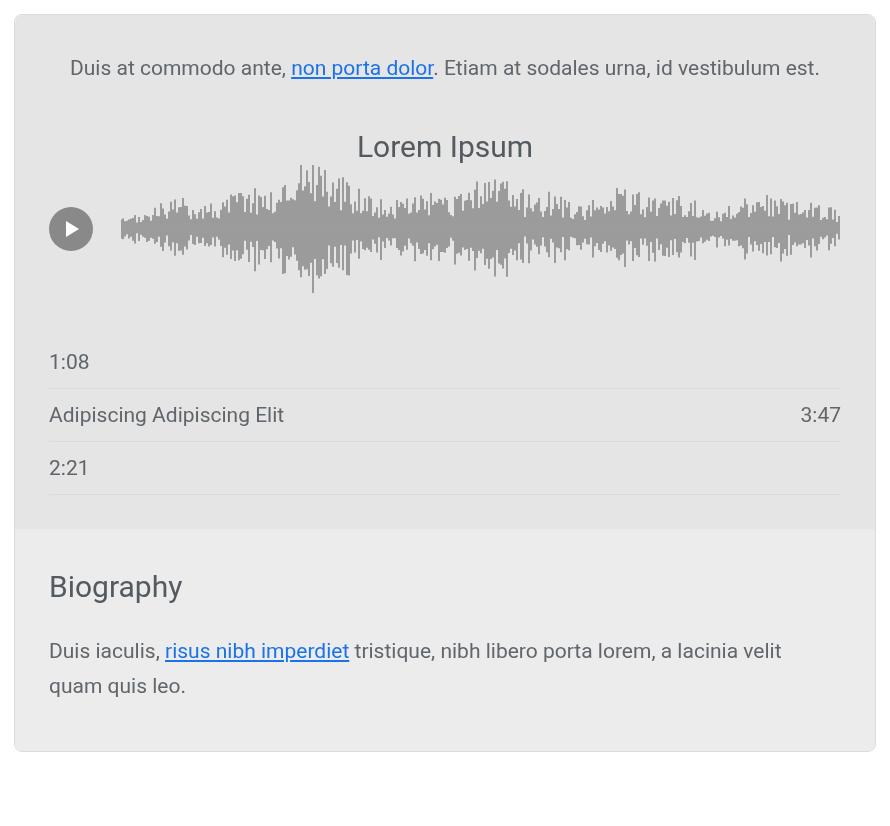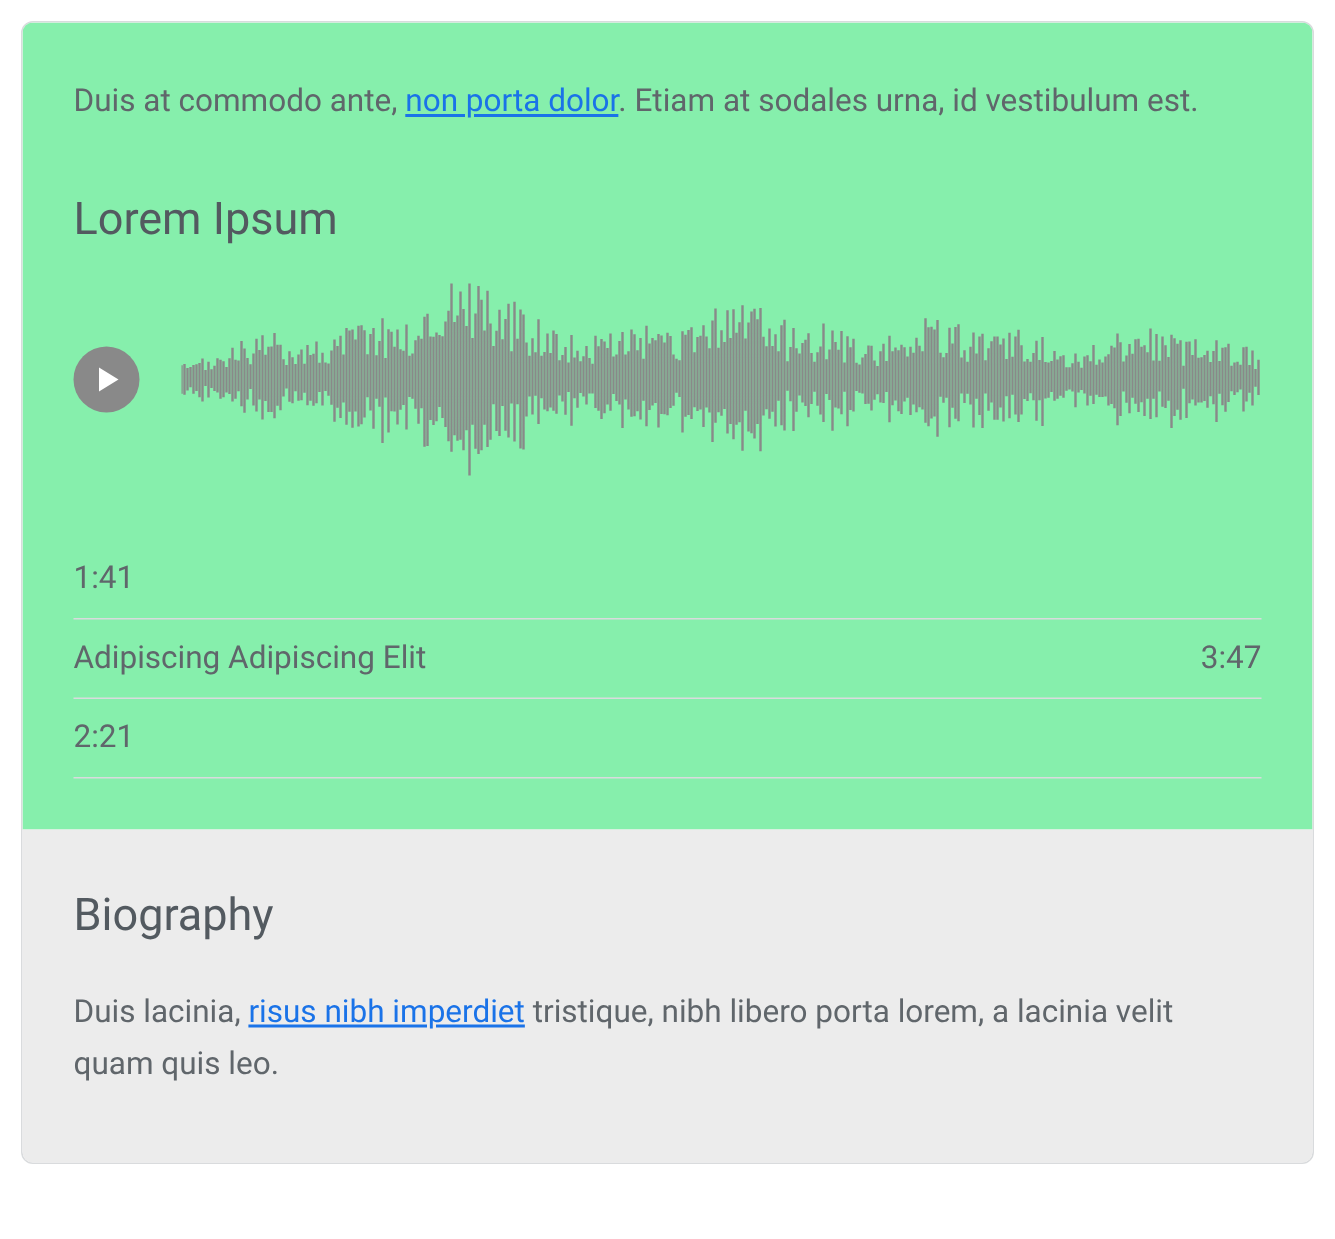--- a/index.html
+++ b/index.html
@@ -10,37 +10,37 @@
     height: 826px;
     padding: 14px;
   }
   .card {
     border: 1px solid #d9dbdd;
     border-radius: 8px;
     overflow: hidden;
   }
   .upper {
     padding: 36px 34px 34px 34px;
-    background: #86efac;
+    background: #e5e5e5;
+    text-align: center;
   }
   .intro {
     font-size: 21px;
     line-height: 1.7;
     color: #60666b;
     margin-bottom: 42px;
   }
   .intro a, .bio-text a {
     color: #1a73e8;
     text-decoration: underline;
   }
   .section-title {
     font-size: 30px;
     font-weight: 400;
     color: #535a60;
-    margin-bottom: 24px;
   }
   .player {
     display: flex;
     align-items: center;
     gap: 28px;
     margin-bottom: 42px;
   }
   .play-btn {
     flex: 0 0 auto;
     width: 44px;
@@ -110,33 +110,33 @@
       </div>
       <div class="waveform">
         <svg id="wave-svg" viewBox="0 0 720 130" preserveAspectRatio="none">
             <path d="M0.0 55.5 L0.0 74.5 M2.0 54.6 L2.0 75.2 M4.0 57.3 L4.0 72.4 M6.0 56.7 L6.0 70.2 M8.0 55.4 L8.0 74.5 M10.0 54.8 L10.0 72.7 M12.0 54.0 L12.0 76.8 M14.0 51.0 L14.0 79.6 M16.0 58.6 L16.0 69.3 M18.0 53.1 L18.0 77.0 M20.0 58.1 L20.0 70.7 M22.0 55.9 L22.0 72.7 M24.0 50.9 L24.0 73.7 M26.0 51.9 L26.0 77.9 M28.0 52.8 L28.0 76.8 M30.0 56.7 L30.0 73.7 M32.0 50.9 L32.0 74.7 M34.0 43.8 L34.0 79.7 M36.0 51.9 L36.0 77.9 M38.0 52.3 L38.0 72.8 M40.0 39.3 L40.0 82.8 M42.0 44.4 L42.0 87.1 M44.0 50.6 L44.0 78.4 M46.0 54.8 L46.0 71.4 M48.0 47.6 L48.0 82.3 M50.0 37.8 L50.0 86.4 M52.0 45.4 L52.0 78.3 M54.0 35.5 L54.0 91.7 M56.0 48.5 L56.0 79.3 M58.0 43.2 L58.0 86.7 M60.0 43.0 L60.0 86.6 M62.0 34.0 L62.0 90.8 M64.0 41.8 L64.0 82.5 M66.0 41.9 L66.0 85.5 M68.0 51.5 L68.0 76.4 M70.0 55.3 L70.0 71.0 M72.0 46.1 L72.0 79.9 M74.0 50.2 L74.0 80.9 M76.0 54.7 L76.0 72.8 M78.0 48.3 L78.0 79.2 M80.0 45.0 L80.0 78.9 M82.0 54.5 L82.0 73.8 M84.0 42.0 L84.0 82.1 M86.0 48.6 L86.0 79.2 M88.0 47.9 L88.0 82.5 M90.0 39.6 L90.0 80.9 M92.0 53.8 L92.0 73.4 M94.0 47.2 L94.0 82.4 M96.0 53.6 L96.0 72.7 M98.0 54.4 L98.0 75.8 M100.0 45.7 L100.0 81.9 M102.0 38.3 L102.0 93.2 M104.0 42.6 L104.0 83.8 M106.0 35.8 L106.0 90.7 M108.0 48.4 L108.0 80.4 M110.0 30.6 L110.0 95.1 M112.0 32.3 L112.0 86.5 M114.0 31.6 L114.0 97.1 M116.0 38.3 L116.0 86.3 M118.0 29.1 L118.0 96.3 M120.0 28.9 L120.0 94.8 M122.0 32.2 L122.0 90.3 M124.0 48.1 L124.0 76.8 M126.0 34.7 L126.0 85.7 M128.0 30.7 L128.0 97.9 M130.0 48.8 L130.0 77.8 M132.0 39.3 L132.0 83.1 M134.0 24.2 L134.0 107.3 M136.0 50.6 L136.0 77.0 M138.0 31.5 L138.0 100.4 M140.0 33.1 L140.0 86.1 M142.0 43.1 L142.0 86.3 M144.0 31.7 L144.0 95.0 M146.0 44.9 L146.0 85.2 M148.0 45.9 L148.0 82.0 M150.0 28.3 L150.0 98.3 M152.0 49.2 L152.0 76.6 M154.0 47.7 L154.0 77.9 M156.0 38.8 L156.0 84.5 M158.0 35.8 L158.0 94.5 M160.0 37.9 L160.0 84.2 M162.0 23.2 L162.0 109.9 M164.0 21.1 L164.0 109.3 M166.0 36.4 L166.0 92.0 M168.0 36.5 L168.0 95.4 M170.0 33.7 L170.0 92.8 M172.0 35.3 L172.0 83.3 M174.0 36.2 L174.0 90.6 M176.0 26.3 L176.0 96.7 M178.0 19.2 L178.0 106.2 M180.0 1.0 L180.0 113.2 M182.0 26.6 L182.0 102.2 M184.0 22.3 L184.0 105.8 M186.0 6.3 L186.0 105.2 M188.0 18.0 L188.0 112.1 M190.0 29.3 L190.0 98.8 M192.0 1.0 L192.0 129.0 M194.0 37.3 L194.0 95.1 M196.0 21.0 L196.0 111.2 M198.0 2.7 L198.0 114.6 M200.0 11.8 L200.0 112.2 M202.0 32.4 L202.0 95.2 M204.0 5.9 L204.0 110.0 M206.0 27.7 L206.0 105.1 M208.0 42.6 L208.0 81.5 M210.0 32.5 L210.0 99.3 M212.0 18.5 L212.0 102.7 M214.0 38.1 L214.0 82.7 M216.0 24.7 L216.0 99.1 M218.0 14.5 L218.0 103.7 M220.0 46.2 L220.0 81.0 M222.0 13.2 L222.0 106.3 M224.0 37.8 L224.0 81.5 M226.0 18.3 L226.0 111.0 M228.0 21.7 L228.0 111.6 M230.0 40.3 L230.0 89.6 M232.0 49.2 L232.0 76.4 M234.0 37.5 L234.0 88.4 M236.0 46.8 L236.0 75.9 M238.0 24.8 L238.0 94.7 M240.0 49.2 L240.0 77.5 M242.0 46.7 L242.0 85.0 M244.0 34.3 L244.0 86.2 M246.0 47.3 L246.0 83.7 M248.0 32.3 L248.0 85.8 M250.0 34.6 L250.0 87.9 M252.0 52.1 L252.0 75.6 M254.0 48.6 L254.0 79.7 M256.0 43.3 L256.0 88.5 M258.0 53.7 L258.0 73.3 M260.0 35.3 L260.0 95.9 M262.0 50.4 L262.0 77.5 M264.0 45.9 L264.0 83.9 M266.0 52.8 L266.0 74.0 M268.0 49.5 L268.0 76.4 M270.0 42.7 L270.0 81.6 M272.0 50.6 L272.0 74.3 M274.0 54.5 L274.0 74.3 M276.0 35.9 L276.0 84.0 M278.0 42.9 L278.0 85.9 M280.0 38.0 L280.0 91.4 M282.0 39.7 L282.0 87.5 M284.0 44.0 L284.0 81.7 M286.0 34.4 L286.0 85.8 M288.0 49.7 L288.0 74.6 M290.0 48.4 L290.0 79.3 M292.0 39.4 L292.0 81.7 M294.0 33.3 L294.0 97.3 M296.0 48.4 L296.0 78.4 M298.0 46.1 L298.0 85.0 M300.0 31.6 L300.0 89.9 M302.0 34.8 L302.0 89.5 M304.0 45.5 L304.0 86.1 M306.0 37.3 L306.0 91.7 M308.0 51.2 L308.0 79.2 M310.0 29.1 L310.0 96.2 M312.0 41.0 L312.0 85.3 M314.0 37.4 L314.0 82.4 M316.0 38.9 L316.0 80.7 M318.0 34.7 L318.0 97.0 M320.0 35.7 L320.0 88.0 M322.0 40.4 L322.0 88.1 M324.0 33.8 L324.0 88.8 M326.0 36.0 L326.0 84.0 M328.0 48.3 L328.0 82.5 M330.0 51.1 L330.0 73.8 M332.0 52.2 L332.0 76.7 M334.0 32.8 L334.0 100.4 M336.0 35.1 L336.0 89.8 M338.0 32.0 L338.0 88.7 M340.0 30.1 L340.0 91.4 M342.0 46.8 L342.0 83.5 M344.0 36.7 L344.0 86.0 M346.0 35.9 L346.0 85.0 M348.0 28.8 L348.0 96.7 M350.0 36.3 L350.0 83.7 M352.0 44.2 L352.0 87.0 M354.0 25.7 L354.0 106.6 M356.0 17.6 L356.0 93.9 M358.0 43.9 L358.0 86.8 M360.0 32.2 L360.0 89.2 M362.0 40.0 L362.0 84.7 M364.0 18.9 L364.0 101.0 M366.0 37.4 L366.0 94.7 M368.0 18.1 L368.0 104.8 M370.0 33.9 L370.0 95.1 M372.0 26.8 L372.0 93.5 M374.0 15.5 L374.0 112.5 M376.0 37.7 L376.0 85.9 M378.0 27.0 L378.0 99.6 M380.0 19.6 L380.0 100.8 M382.0 17.8 L382.0 104.4 M384.0 24.8 L384.0 94.6 M386.0 17.3 L386.0 112.8 M388.0 36.5 L388.0 89.0 M390.0 42.8 L390.0 84.8 M392.0 31.0 L392.0 91.1 M394.0 42.6 L394.0 86.5 M396.0 34.9 L396.0 96.3 M398.0 46.1 L398.0 79.2 M400.0 28.9 L400.0 95.5 M402.0 25.2 L402.0 99.0 M404.0 52.9 L404.0 72.5 M406.0 43.4 L406.0 79.5 M408.0 30.6 L408.0 99.3 M410.0 44.2 L410.0 86.5 M412.0 47.6 L412.0 75.6 M414.0 40.6 L414.0 80.4 M416.0 38.5 L416.0 82.7 M418.0 34.1 L418.0 90.2 M420.0 47.4 L420.0 81.4 M422.0 53.1 L422.0 73.2 M424.0 46.9 L424.0 82.5 M426.0 43.0 L426.0 88.3 M428.0 27.7 L428.0 93.3 M430.0 51.5 L430.0 74.7 M432.0 45.0 L432.0 78.6 M434.0 32.4 L434.0 99.1 M436.0 40.0 L436.0 83.6 M438.0 45.1 L438.0 84.3 M440.0 32.7 L440.0 88.2 M442.0 53.6 L442.0 73.1 M444.0 36.1 L444.0 96.2 M446.0 43.5 L446.0 85.3 M448.0 37.9 L448.0 86.3 M450.0 53.8 L450.0 72.7 M452.0 55.0 L452.0 73.8 M454.0 50.3 L454.0 74.3 M456.0 48.0 L456.0 81.3 M458.0 42.3 L458.0 81.1 M460.0 42.5 L460.0 85.7 M462.0 52.3 L462.0 78.5 M464.0 56.0 L464.0 74.8 M466.0 46.2 L466.0 80.3 M468.0 41.2 L468.0 80.6 M470.0 52.6 L470.0 73.4 M472.0 35.9 L472.0 93.5 M474.0 46.2 L474.0 82.2 M476.0 43.6 L476.0 79.0 M478.0 45.5 L478.0 86.1 M480.0 41.9 L480.0 88.0 M482.0 43.5 L482.0 79.7 M484.0 49.6 L484.0 77.2 M486.0 43.1 L486.0 88.6 M488.0 47.2 L488.0 81.6 M490.0 37.1 L490.0 86.8 M492.0 42.5 L492.0 83.5 M494.0 46.2 L494.0 85.0 M496.0 24.1 L496.0 93.8 M498.0 30.1 L498.0 96.2 M500.0 29.9 L500.0 91.0 M502.0 31.7 L502.0 89.6 M504.0 25.4 L504.0 103.1 M506.0 47.1 L506.0 76.5 M508.0 50.2 L508.0 80.5 M510.0 47.4 L510.0 77.2 M512.0 30.5 L512.0 96.9 M514.0 41.0 L514.0 83.9 M516.0 30.0 L516.0 91.2 M518.0 28.2 L518.0 92.9 M520.0 50.3 L520.0 74.4 M522.0 45.5 L522.0 80.7 M524.0 53.2 L524.0 74.5 M526.0 43.1 L526.0 81.7 M528.0 33.6 L528.0 97.0 M530.0 47.7 L530.0 77.9 M532.0 36.4 L532.0 88.7 M534.0 34.5 L534.0 97.4 M536.0 52.1 L536.0 74.4 M538.0 44.1 L538.0 85.9 M540.0 39.5 L540.0 80.3 M542.0 36.4 L542.0 91.8 M544.0 36.4 L544.0 91.9 M546.0 41.7 L546.0 83.7 M548.0 37.7 L548.0 93.0 M550.0 51.4 L550.0 76.2 M552.0 33.9 L552.0 90.9 M554.0 49.9 L554.0 75.1 M556.0 36.3 L556.0 88.3 M558.0 31.9 L558.0 93.4 M560.0 42.1 L560.0 88.4 M562.0 53.0 L562.0 78.0 M564.0 51.3 L564.0 79.3 M566.0 53.1 L566.0 74.1 M568.0 47.3 L568.0 78.8 M570.0 39.1 L570.0 92.5 M572.0 52.0 L572.0 78.8 M574.0 36.6 L574.0 96.0 M576.0 53.3 L576.0 77.6 M578.0 53.7 L578.0 77.1 M580.0 52.6 L580.0 73.4 M582.0 46.0 L582.0 79.2 M584.0 51.7 L584.0 77.8 M586.0 49.5 L586.0 75.8 M588.0 48.8 L588.0 77.1 M590.0 56.8 L590.0 72.5 M592.0 56.8 L592.0 71.7 M594.0 54.2 L594.0 73.0 M596.0 47.7 L596.0 83.5 M598.0 53.2 L598.0 73.6 M600.0 57.2 L600.0 72.0 M602.0 49.7 L602.0 74.4 M604.0 48.8 L604.0 82.3 M606.0 52.9 L606.0 75.8 M608.0 42.0 L608.0 81.4 M610.0 55.1 L610.0 75.1 M612.0 51.6 L612.0 76.7 M614.0 53.6 L614.0 76.7 M616.0 49.7 L616.0 76.3 M618.0 48.1 L618.0 82.3 M620.0 42.5 L620.0 81.4 M622.0 43.7 L622.0 84.2 M624.0 34.4 L624.0 95.5 M626.0 40.2 L626.0 89.4 M628.0 53.0 L628.0 73.0 M630.0 49.0 L630.0 80.5 M632.0 41.3 L632.0 87.5 M634.0 47.8 L634.0 77.2 M636.0 38.2 L636.0 81.1 M638.0 37.9 L638.0 86.7 M640.0 43.1 L640.0 80.1 M642.0 42.1 L642.0 89.3 M644.0 46.8 L644.0 77.9 M646.0 31.0 L646.0 91.4 M648.0 52.3 L648.0 77.9 M650.0 34.6 L650.0 90.2 M652.0 52.5 L652.0 73.0 M654.0 36.4 L654.0 83.2 M656.0 42.2 L656.0 84.0 M658.0 50.0 L658.0 79.1 M660.0 35.1 L660.0 97.4 M662.0 37.5 L662.0 89.4 M664.0 41.2 L664.0 85.1 M666.0 38.8 L666.0 91.8 M668.0 55.8 L668.0 71.1 M670.0 39.9 L670.0 90.7 M672.0 39.7 L672.0 80.9 M674.0 48.7 L674.0 78.4 M676.0 38.1 L676.0 82.3 M678.0 50.5 L678.0 80.4 M680.0 50.1 L680.0 80.4 M682.0 48.6 L682.0 79.3 M684.0 45.9 L684.0 83.9 M686.0 53.4 L686.0 76.1 M688.0 46.0 L688.0 81.5 M690.0 38.8 L690.0 93.4 M692.0 52.7 L692.0 74.5 M694.0 43.8 L694.0 82.2 M696.0 43.5 L696.0 86.5 M698.0 41.2 L698.0 80.0 M700.0 55.9 L700.0 72.8 M702.0 53.7 L702.0 75.3 M704.0 53.1 L704.0 73.5 M706.0 55.2 L706.0 71.6 M708.0 43.5 L708.0 86.3 M710.0 43.2 L710.0 79.7 M712.0 55.4 L712.0 73.9 M714.0 45.7 L714.0 82.3 M716.0 58.0 L716.0 69.8 M718.0 51.9 L718.0 75.4 " stroke="#898989" stroke-width="1.6" fill="none"></path>
           </svg>
       </div>
     </div>
 
     <div class="tracklist">
       <div class="track-row">
-        <span class="track-time">1:41</span>
+        <span class="track-time">1:08</span>
       </div>
       <div class="track-row">
         <div class="track-left">
           <span>Adipiscing Adipiscing Elit</span>
         </div>
         <span class="track-time">3:47</span>
       </div>
       <div class="track-row">
         <span class="track-time">2:21</span>
       </div>
     </div>
   </div>
 
   <div class="bio">
     <h2 class="section-title">Biography</h2>
     <p class="bio-text">
-      <span>Duis lacinia, </span><a href="#">risus nibh imperdiet</a><span> tristique, nibh libero porta lorem, a lacinia velit quam quis leo.</span>
+      <span>Duis iaculis, </span><a href="#">risus nibh imperdiet</a><span> tristique, nibh libero porta lorem, a lacinia velit quam quis leo.</span>
     </p>
   </div>
 </div>
 
 </body></html>

